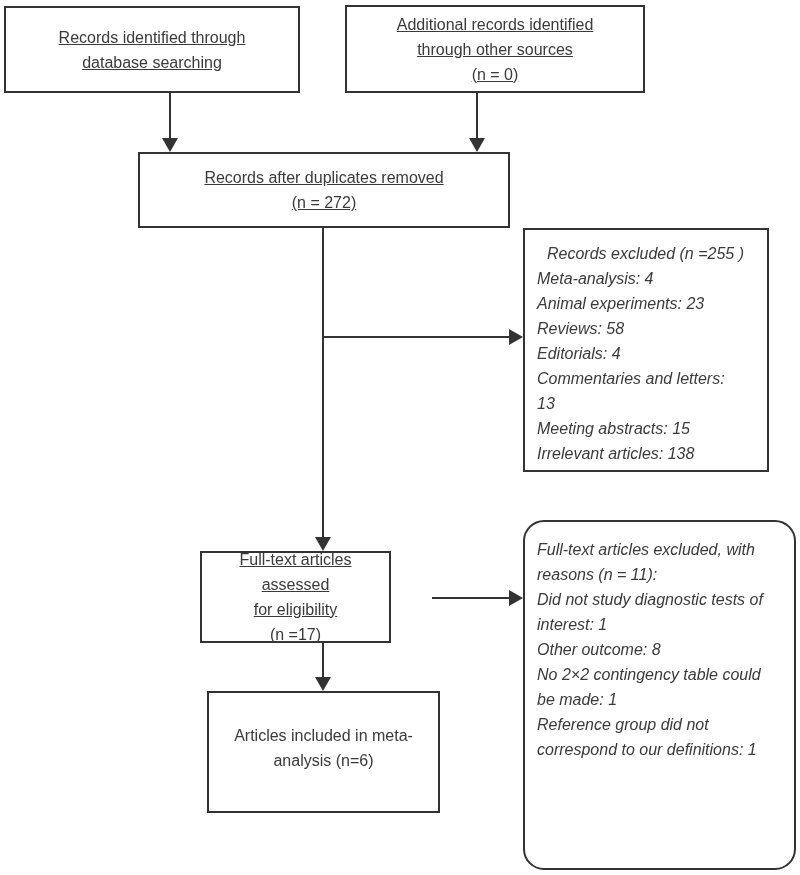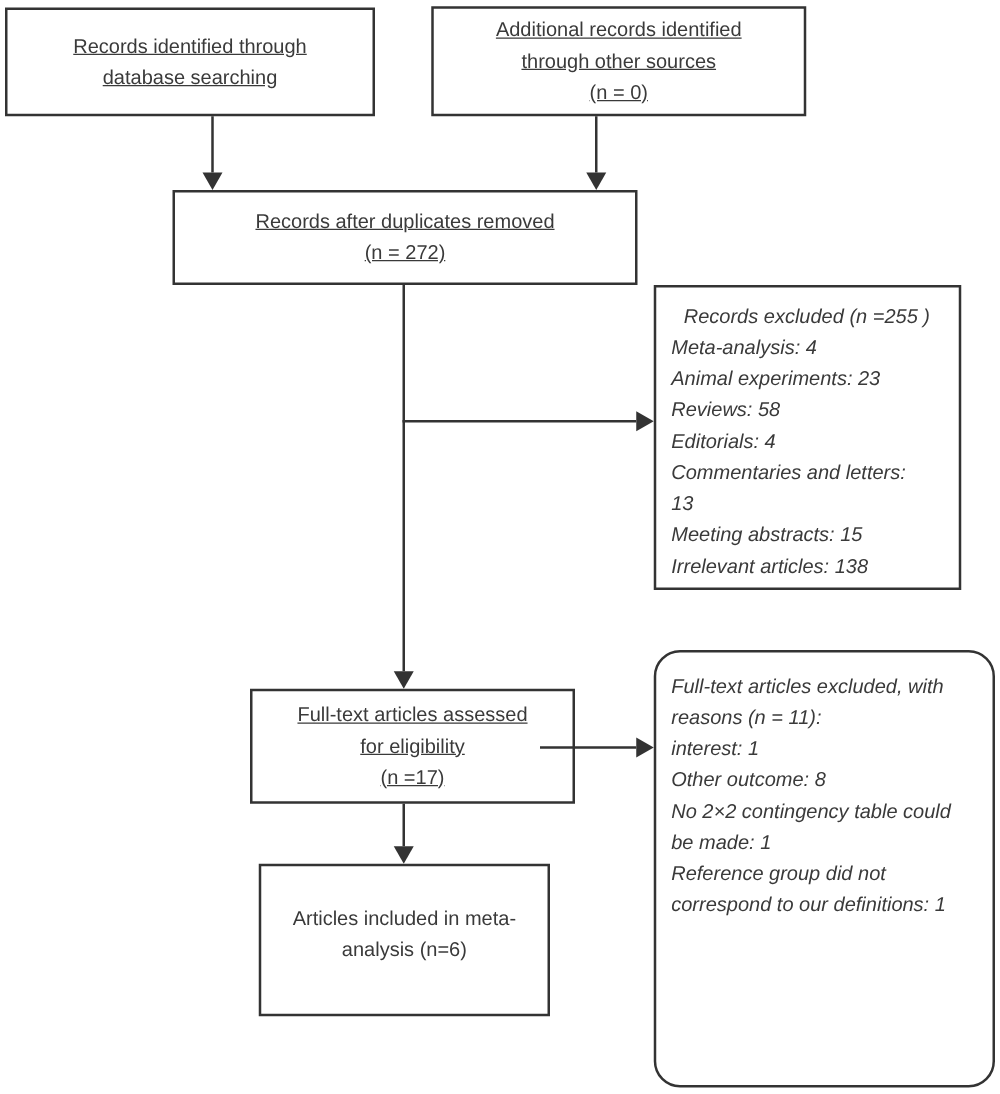--- a/index.html
+++ b/index.html
@@ -103,32 +103,33 @@
     <div>Meta-analysis: 4</div>
     <div>Animal experiments: 23</div>
     <div>Reviews: 58</div>
     <div>Editorials: 4</div>
     <div>Commentaries and letters:</div>
     <div>13</div>
     <div>Meeting abstracts: 15</div>
     <div>Irrelevant articles: 138</div>
   </div>
 
-  <div class="box center-text" style="left:200px; top:551px; width:260px; height:92px;">
+  <div class="box center-text" style="left:200px; top:551px; width:191px; height:92px;">
     <div>Full-text articles assessed</div>
     <div>for eligibility</div>
     <div>(n =17)</div>
   </div>
 
   <div class="hline" style="left:432px; top:597px; width:77px;"></div>
   <div class="arr-right" style="left:509px; top:590px;"></div>
 
   <div class="box list-text" style="left:523px; top:520px; width:273px; height:350px; padding-top:15px;border-radius:21px;">
     <div>Full-text articles excluded, with</div>
     <div>reasons (n = 11):</div>
+    <div>Did not study diagnostic tests of</div>
     <div>interest: 1</div>
     <div>Other outcome: 8</div>
     <div>No 2×2 contingency table could</div>
     <div>be made: 1</div>
     <div>Reference group did not</div>
     <div>correspond to our definitions: 1</div>
   </div>
 
   <div class="vline" style="left:322px; top:643px; height:34px;"></div>
   <div class="arr-down" style="left:315px; top:677px;"></div>

